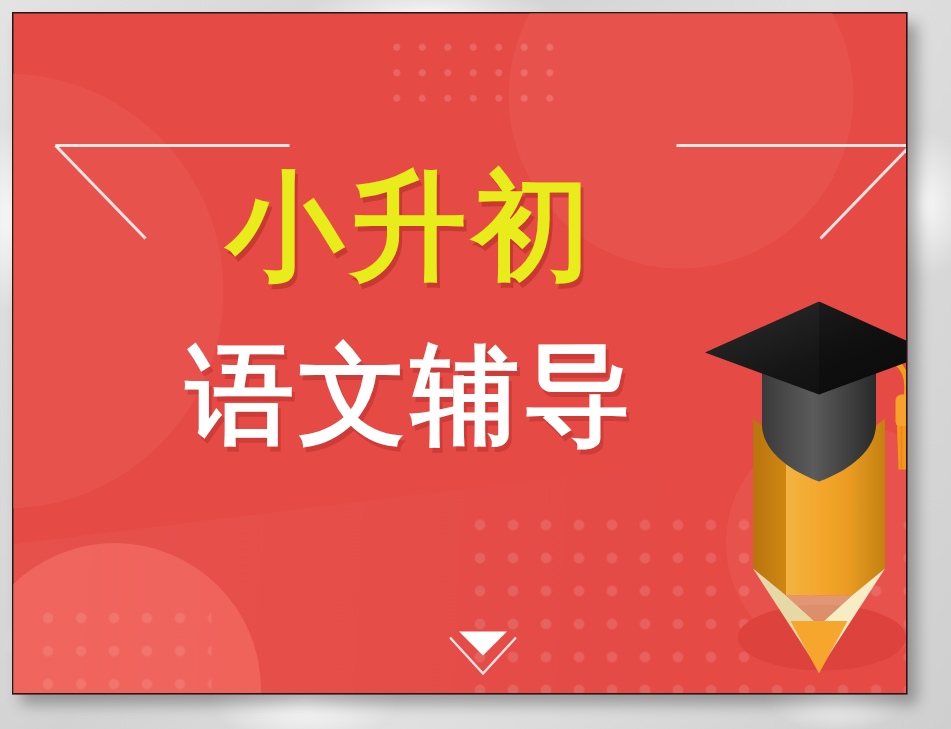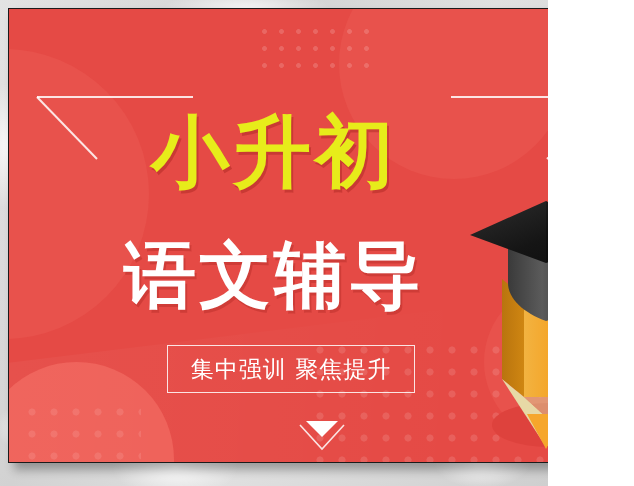--- a/index.html
+++ b/index.html
@@ -6,21 +6,21 @@
     margin: 0;
     padding: 0;
     background: #ffffff;
   }
   body {
     font-family: "DejaVu Sans", "Liberation Sans", sans-serif;
   }
 
   #stage {
     position: relative;
-    width: 548px;
+    width: 634px;
     height: 486px;
     overflow: hidden;
     background: #fef9c3;
   }
 
   
   .backdrop {
     position: absolute;
     inset: 0;
     background-color: #d9d9d9;
@@ -133,21 +133,20 @@
     left: 0; top: 218px; width: 530px;
     text-align: center;
     font-family: "DejaVu Sans", "Liberation Sans", sans-serif;
     font-weight: bold;
     font-size: 72px;
     line-height: 1;
     letter-spacing: 3px;
     color: #ffffff;
     text-shadow: 2px 3px 0 rgba(150,25,20,.28);
     white-space: nowrap;
-    margin-top: 12px;
   }
 
   .tagline-box {
     position: absolute;
     left: 158px; top: 336px;
     width: 248px; height: 48px;
     border: 1.5px solid rgba(255,255,255,.85);
     box-sizing: border-box;
     display: flex;
     align-items: center;
@@ -220,23 +219,20 @@
     </svg>
     <svg class="bracket bracket-right" viewBox="0 0 160 72">
       <path d="M2,4 L158,4" stroke="#ffffff" stroke-width="2" fill="none" opacity="0.85"></path>
       <path d="M158,4 L98,66" stroke="#ffffff" stroke-width="2" fill="none" opacity="0.85"></path>
     </svg>
 
     <div class="headline">小升初</div>
 
     <div class="subheadline">语文辅导</div>
 
-    <div class="tagline-box">
-      <span class="tagline">集中强训 聚焦提升</span>
-    </div>
 
     <svg class="arrow-wrap" viewBox="0 0 60 40">
       <polygon points="14,6 46,6 30,22" fill="#ffffff"></polygon>
       <path d="M8,10 L30,34 L52,10" stroke="#ffffff" stroke-width="1.6" fill="none" opacity="0.85"></path>
     </svg>
 
     <svg class="illustration" viewBox="0 0 160 262">
       <defs>
         <linearGradient id="gCapTop" x1="0" y1="0" x2="1" y2="1">
           <stop offset="0%" stop-color="#2e2e2e"></stop>

